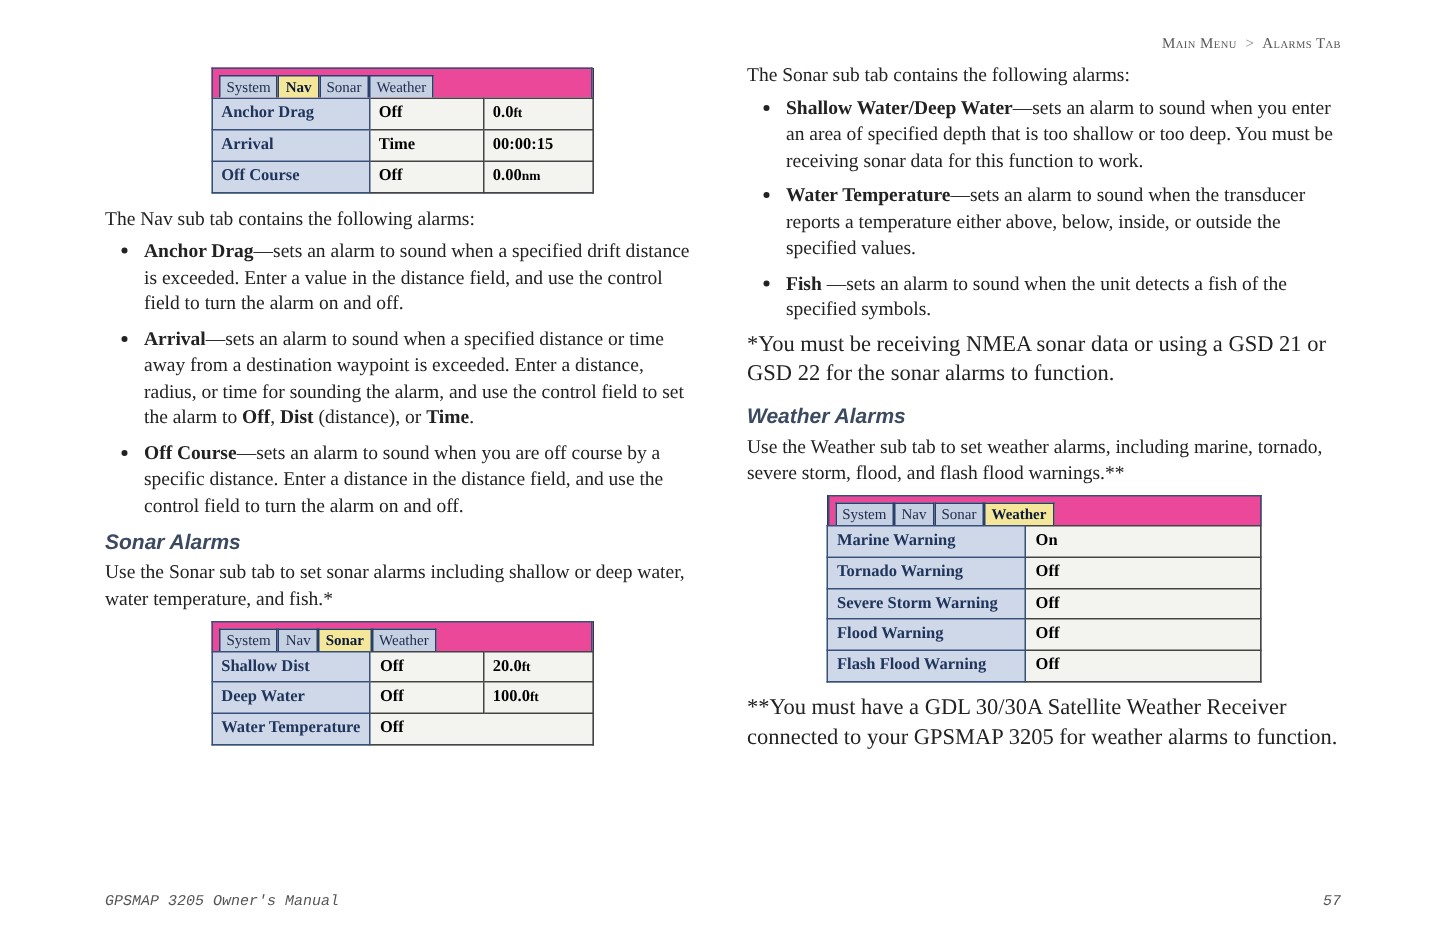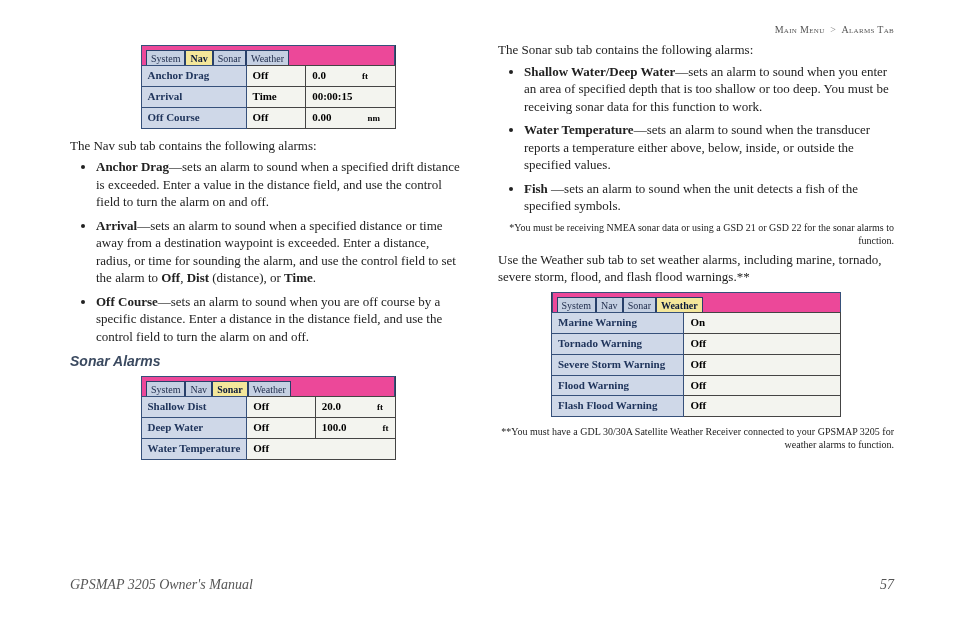--- a/index.html
+++ b/index.html
@@ -42,21 +42,21 @@
     font-size: 14px;
     margin: 2px 0 0 0;
   }
   p { margin: 2px 0 4px 0; }
   ul.bul {
     margin: 4px 0 6px 0;
     padding-left: 26px;
   }
   ul.bul li { margin-bottom: 6px; }
   ul.bul li > .lead { font-weight: bold; }
-  .note { font-size: 10px; line-height: 1.3; text-align: right; }
+  .note { font-size: 15px; line-height: 1.3; }
 
   
   .ui {
     margin: 6px auto 8px auto;
     border-collapse: collapse;
     font-family: "Times New Roman", serif;
     font-size: 11px;
     color: #1d2a4a;
     box-shadow: 0 0 0 1px #2a3b57 inset;
   }
@@ -103,28 +103,29 @@
     color: #20355c;
     font-family: Georgia, serif;
   }
   .ui.nav   { width: 255px; }
   .ui.sonar { width: 255px; }
   .ui.wx    { width: 290px; }
   .ui.nav td.val:nth-child(3), .ui.sonar td.val:nth-child(3) { width: 60px; }
   .ui td.val.wide { width: 150px; }
   .ui td.label { width: 92px; }
 
-  .unit { font-size: 9px; padding-left: 36px; }
+  .unit { font-size: 9px; }
 
   .footer {
     position: absolute;
-    left: 70px; right: 60px; bottom: 28px;
+    left: 70px; right: 60px; bottom: 14px;
     display: flex; justify-content: space-between;
-    font-size: 14px; color: #555;
+    font-size: 10px; color: #555;
     font-style: italic;
+    font-family: Liberation Mono, monospace;
   }
   .footer .pg { font-style: italic; }
 </style>
 </head>
 <body>
 
 <div class="page">
 
   <div class="breadcrumb">
     <span>Main Menu</span>
@@ -167,20 +168,21 @@
         </table>
 
       <p>The Nav sub tab contains the following alarms:</p>
       <ul class="bul">
         <li><span class="lead">Anchor Drag</span><span>—sets an alarm to sound when a specified drift distance is exceeded. Enter a value in the distance field, and use the control field to turn the alarm on and off.</span></li>
         <li><span class="lead">Arrival</span><span>—sets an alarm to sound when a specified distance or time away from a destination waypoint is exceeded. Enter a distance, radius, or time for sounding the alarm, and use the control field to set the alarm to </span><b>Off</b>, <b>Dist</b><span> (distance), or </span><b>Time</b><span>.</span></li>
         <li><span class="lead">Off Course</span><span>—sets an alarm to sound when you are off course by a specific distance. Enter a distance in the distance field, and use the control field to turn the alarm on and off.</span></li>
       </ul>
 
       <h3 class="sect">Sonar Alarms</h3>
+      <p>Use the Sonar sub tab to set sonar alarms including shallow or deep water, water temperature, and fish.*</p>
 
       <table class="ui sonar">
         <tbody>
             <tr class="tabrow">
               <td colspan="3">
           <div class="tabs">
             <span class="tab">System</span>
             <span class="tab">Nav</span>
             <span class="tab active">Sonar</span>
             <span class="tab">Weather</span>
@@ -207,20 +209,21 @@
 
     <div class="col">
       <p>The Sonar sub tab contains the following alarms:</p>
       <ul class="bul">
         <li><span class="lead">Shallow Water/Deep Water</span><span>—sets an alarm to sound when you enter an area of specified depth that is too shallow or too deep. You must be receiving sonar data for this function to work.</span></li>
         <li><span class="lead">Water Temperature</span><span>—sets an alarm to sound when the transducer reports a temperature either above, below, inside, or outside the specified values.</span></li>
         <li><span class="lead">Fish </span><span>—sets an alarm to sound when the unit detects a fish of the specified symbols.</span></li>
       </ul>
       <p class="note">*You must be receiving NMEA sonar data or using a GSD 21 or GSD 22 for the sonar alarms to function.</p>
 
+      <h3 class="sect" style="margin-top:8px">Weather Alarms</h3>
       <p>Use the Weather sub tab to set weather alarms, including marine, tornado, severe storm, flood, and flash flood warnings.**</p>
 
       <table class="ui wx">
         <tbody>
             <tr class="tabrow">
               <td colspan="2">
           <div class="tabs">
             <span class="tab">System</span>
             <span class="tab">Nav</span>
             <span class="tab">Sonar</span>

